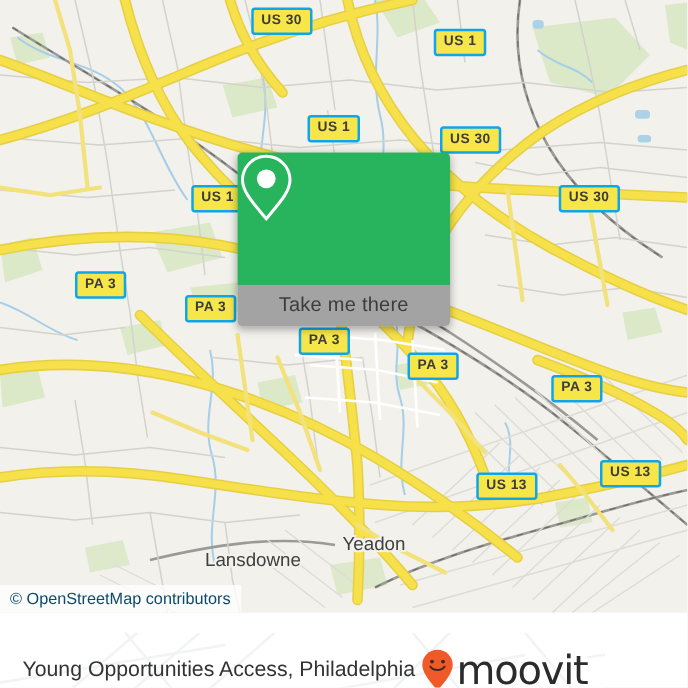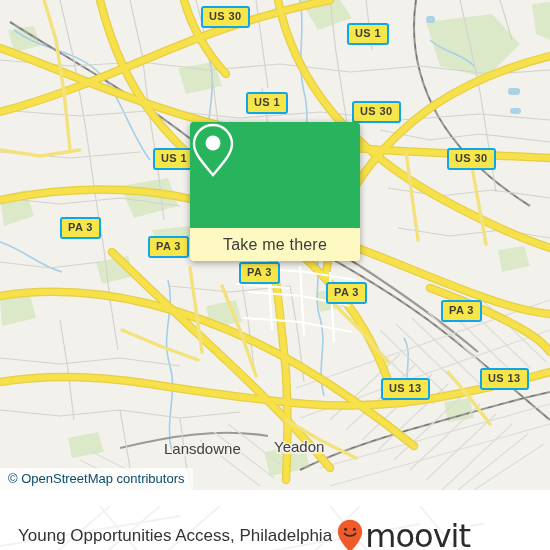--- a/index.html
+++ b/index.html
@@ -54,21 +54,21 @@
     overflow:visible;
     z-index:40;
   }
   .popup-body{
     border-radius:4px 4px 0 0;
     height:106px;
     display:flex;align-items:center;justify-content:center;
   }
   .popup-pin{width:46px;height:56px;display:block;}
   .popup-action{
-    background:#fef9c3;
+    background:#a3a3a3;
     border-radius:0 0 4px 4px;
     height:33px;
     display:flex;align-items:center;justify-content:center;
     color:#3c3c3c;
     font-size:16px;
     letter-spacing:.2px;
   }
   .popup-tail{
     position:absolute;left:50%;top:139px;
     margin-left:-9px;
@@ -307,21 +307,21 @@
     <div class="shield" style="left:153px;top:148px">US 1</div>
     <div class="shield" style="left:60px;top:217px">PA 3</div>
     <div class="shield" style="left:148px;top:236px">PA 3</div>
     <div class="shield" style="left:239px;top:262px">PA 3</div>
     <div class="shield" style="left:326px;top:282px">PA 3</div>
     <div class="shield" style="left:441px;top:300px">PA 3</div>
     <div class="shield" style="left:381px;top:378px">US 13</div>
     <div class="shield" style="left:480px;top:368px">US 13</div>
 
     <div class="place" style="left:164px;top:440px">Lansdowne</div>
-    <div class="place" style="left:274px;top:438px">Yeadon</div>
+    <div class="place" style="left:274px;top:427px">Yeadon</div>
 
     <div class="popup-tail"></div>
     <div class="popup">
       <div class="popup-body" style="background:#28b45c">
         <svg class="popup-pin" viewBox="0 0 46 56">
           <path d="M23 3 C 12.5 3, 4 11.5, 4 22 C 4 32, 14 42, 23 53 C 32 42, 42 32, 42 22 C 42 11.5, 33.5 3, 23 3 Z" fill="none" stroke="#ffffff" stroke-width="2.4"></path>
           <circle cx="23" cy="21" r="7.5" fill="#ffffff"></circle>
         </svg>
       </div>
       <div class="popup-action">Take me there</div>

